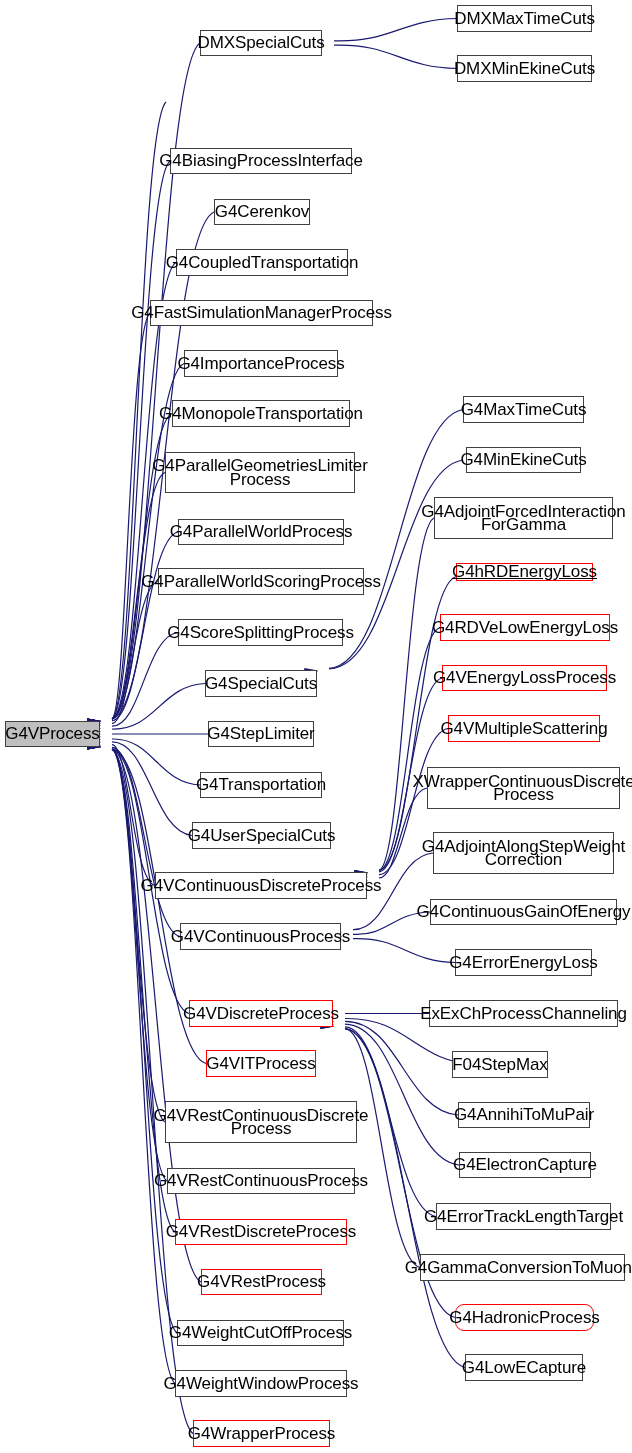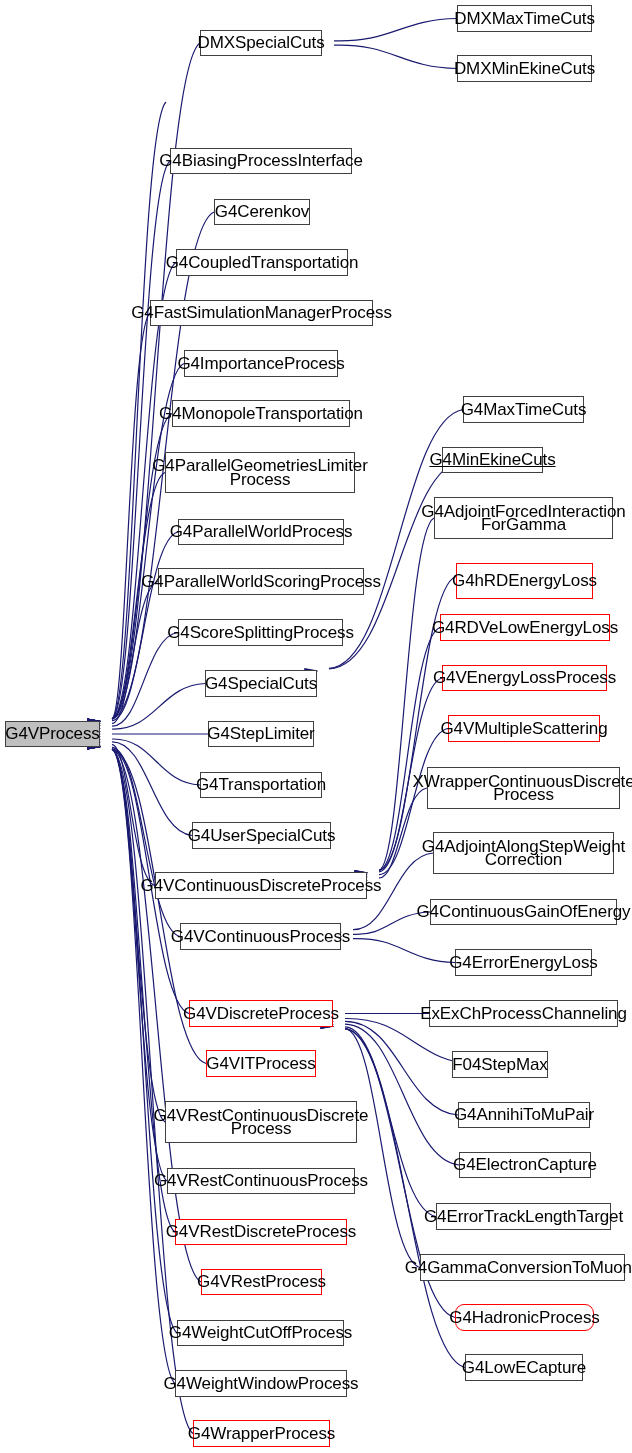--- a/index.html
+++ b/index.html
@@ -150,24 +150,24 @@
     <div class="node red" style="left: 206px; top: 1050px; width: 110px; height: 27px;"><span>G4VITProcess</span></div>
     <div class="node" style="left: 165px; top: 1101px; width: 192px; height: 42px;"><span>G4VRestContinuousDiscrete
 Process</span></div>
     <div class="node" style="left: 167px; top: 1168px; width: 188px; height: 26px;"><span>G4VRestContinuousProcess</span></div>
     <div class="node red" style="left: 175px; top: 1219px; width: 172px; height: 26px;"><span>G4VRestDiscreteProcess</span></div>
     <div class="node red" style="left: 201px; top: 1269px; width: 121px; height: 26px;"><span>G4VRestProcess</span></div>
     <div class="node" style="left: 177px; top: 1320px; width: 167px; height: 26px;"><span>G4WeightCutOffProcess</span></div>
     <div class="node" style="left: 175px; top: 1370px; width: 172px; height: 27px;"><span>G4WeightWindowProcess</span></div>
     <div class="node red" style="left: 193px; top: 1420px; width: 137px; height: 27px;"><span>G4WrapperProcess</span></div>
     <div class="node" style="left: 463px; top: 396px; width: 121px; height: 27px;"><span>G4MaxTimeCuts</span></div>
-    <div class="node" style="left: 442px; top: 447px; width: 101px; height: 26px; text-decoration: underline;"><span>G4MinEkineCuts</span></div>
+    <div class="node" style="left: 466px; top: 447px; width: 115px; height: 26px;"><span>G4MinEkineCuts</span></div>
     <div class="node" style="left: 434px; top: 497px; width: 179px; height: 42px;"><span>G4AdjointForcedInteraction
 ForGamma</span></div>
-    <div class="node red" style="left: 456px; top: 563px; width: 137px; height: 36px;"><span>G4hRDEnergyLoss</span></div>
+    <div class="node red" style="left: 456px; top: 563px; width: 137px; height: 18px; text-decoration: underline;"><span>G4hRDEnergyLoss</span></div>
     <div class="node red" style="left: 440px; top: 614px; width: 170px; height: 27px;"><span>G4RDVeLowEnergyLoss</span></div>
     <div class="node red" style="left: 442px; top: 665px; width: 165px; height: 26px;"><span>G4VEnergyLossProcess</span></div>
     <div class="node red" style="left: 448px; top: 715px; width: 152px; height: 27px;"><span>G4VMultipleScattering</span></div>
     <div class="node" style="left: 427px; top: 767px; width: 193px; height: 42px;"><span>XWrapperContinuousDiscrete
 Process</span></div>
     <div class="node" style="left: 433px; top: 832px; width: 181px; height: 42px;"><span>G4AdjointAlongStepWeight
 Correction</span></div>
     <div class="node" style="left: 430px; top: 899px; width: 187px; height: 26px;"><span>G4ContinuousGainOfEnergy</span></div>
     <div class="node" style="left: 455px; top: 949px; width: 137px; height: 27px;"><span>G4ErrorEnergyLoss</span></div>
     <div class="node" style="left: 429px; top: 1000px; width: 189px; height: 27px;"><span>ExExChProcessChanneling</span></div>

